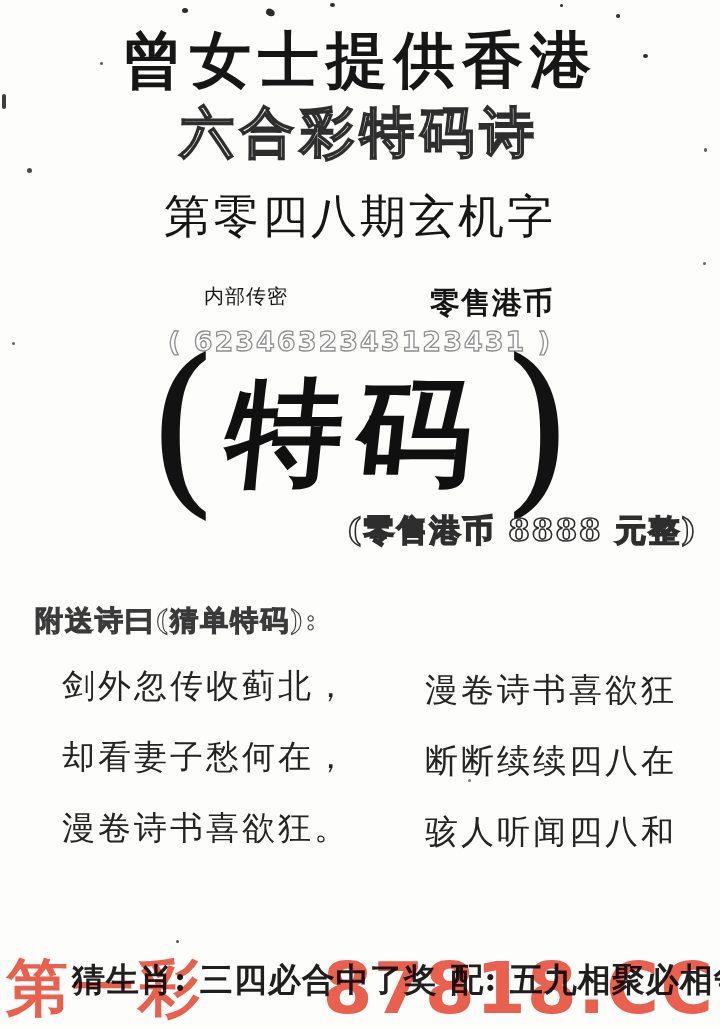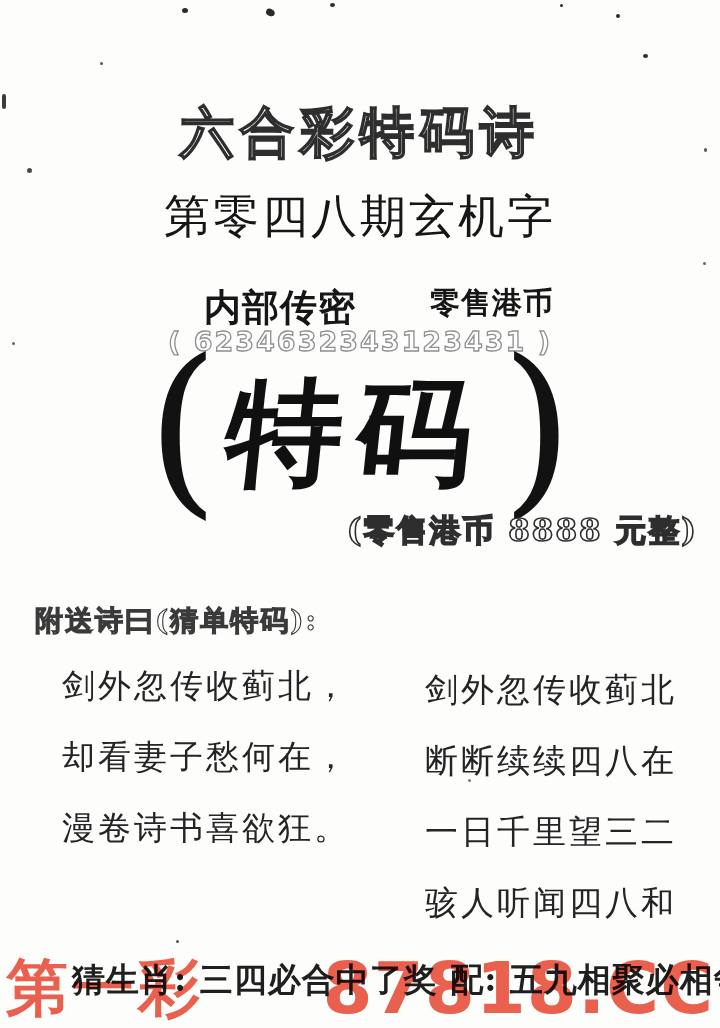--- a/index.html
+++ b/index.html
@@ -34,21 +34,21 @@
     -webkit-text-stroke: 1.3px #8f8f8f;
     text-stroke: 1.3px #8f8f8f;
   }
 
   
   .title1 { top: 20px; font-size: 61px; font-weight: 700; letter-spacing: 7px; }
   .title2 { top: 97px; font-size: 54px; font-weight: 700; letter-spacing: 6px; }
   .title3 { top: 186px; font-size: 46px; font-weight: 500; letter-spacing: 3px; }
 
   .notice-row { position: absolute; top: 283px; left: 0; width: 720px; }
-  .notice-left  { position: absolute; left: 204px; font-size: 37px; font-weight: 700; letter-spacing: 1px; }
+  .notice-left  { position: absolute; left: 204px; font-size: 20px; font-weight: 400; letter-spacing: 1px; }
   .notice-right { position: absolute; left: 430px; font-size: 30px; font-weight: 800; letter-spacing: 1px; }
 
   .code-row {
     top: 326px;
     font-size: 27px;
     font-weight: 700;
     letter-spacing: 2px;
     font-family: "DejaVu Sans", "Liberation Sans", sans-serif;
   }
 
@@ -150,20 +150,21 @@
   <div class="speck s6"></div>
   <div class="speck s7"></div>
   <div class="speck s8"></div>
   <div class="speck s9"></div>
   <div class="speck s10"></div>
   <div class="speck s11"></div>
   <div class="speck s12"></div>
   <div class="speck s13"></div>
   <div class="speck s14"></div>
 
+  <div class="center title1 ink">曾女士提供香港</div>
 
   <div class="center title2 outline-dark">六合彩特码诗</div>
 
   <div class="center title3 ink">第零四八期玄机字</div>
 
   <div class="notice-row">
     <span class="notice-left ink">内部传密</span>
     <span class="notice-right ink">零售港币</span>
   </div>
 
@@ -179,23 +180,22 @@
 
   <div class="poem-intro outline-thin">附送诗曰(猜单特码):</div>
 
   <div class="poem-col left">
     <div class="poem-line">剑外忽传收蓟北，</div>
     <div class="poem-line">却看妻子愁何在，</div>
     <div class="poem-line">漫卷诗书喜欲狂。</div>
   </div>
 
   <div class="poem-col right">
-    <div class="poem-line">剑外忽传收蓟北</div>
+    <div class="poem-line">漫卷诗书喜欲狂</div>
     <div class="poem-line">断断续续四八在</div>
-    <div class="poem-line">一日千里望三二</div>
     <div class="poem-line">骇人听闻四八和</div>
   </div>
 
   <div class="footer-black">猜生肖: 三四必合中了奖  配: 五九相聚必相争</div>
 
   <div class="watermark">
     <span class="wm-cjk">第一彩</span>
     <span class="wm-code">87818.CC</span>
   </div>
 

